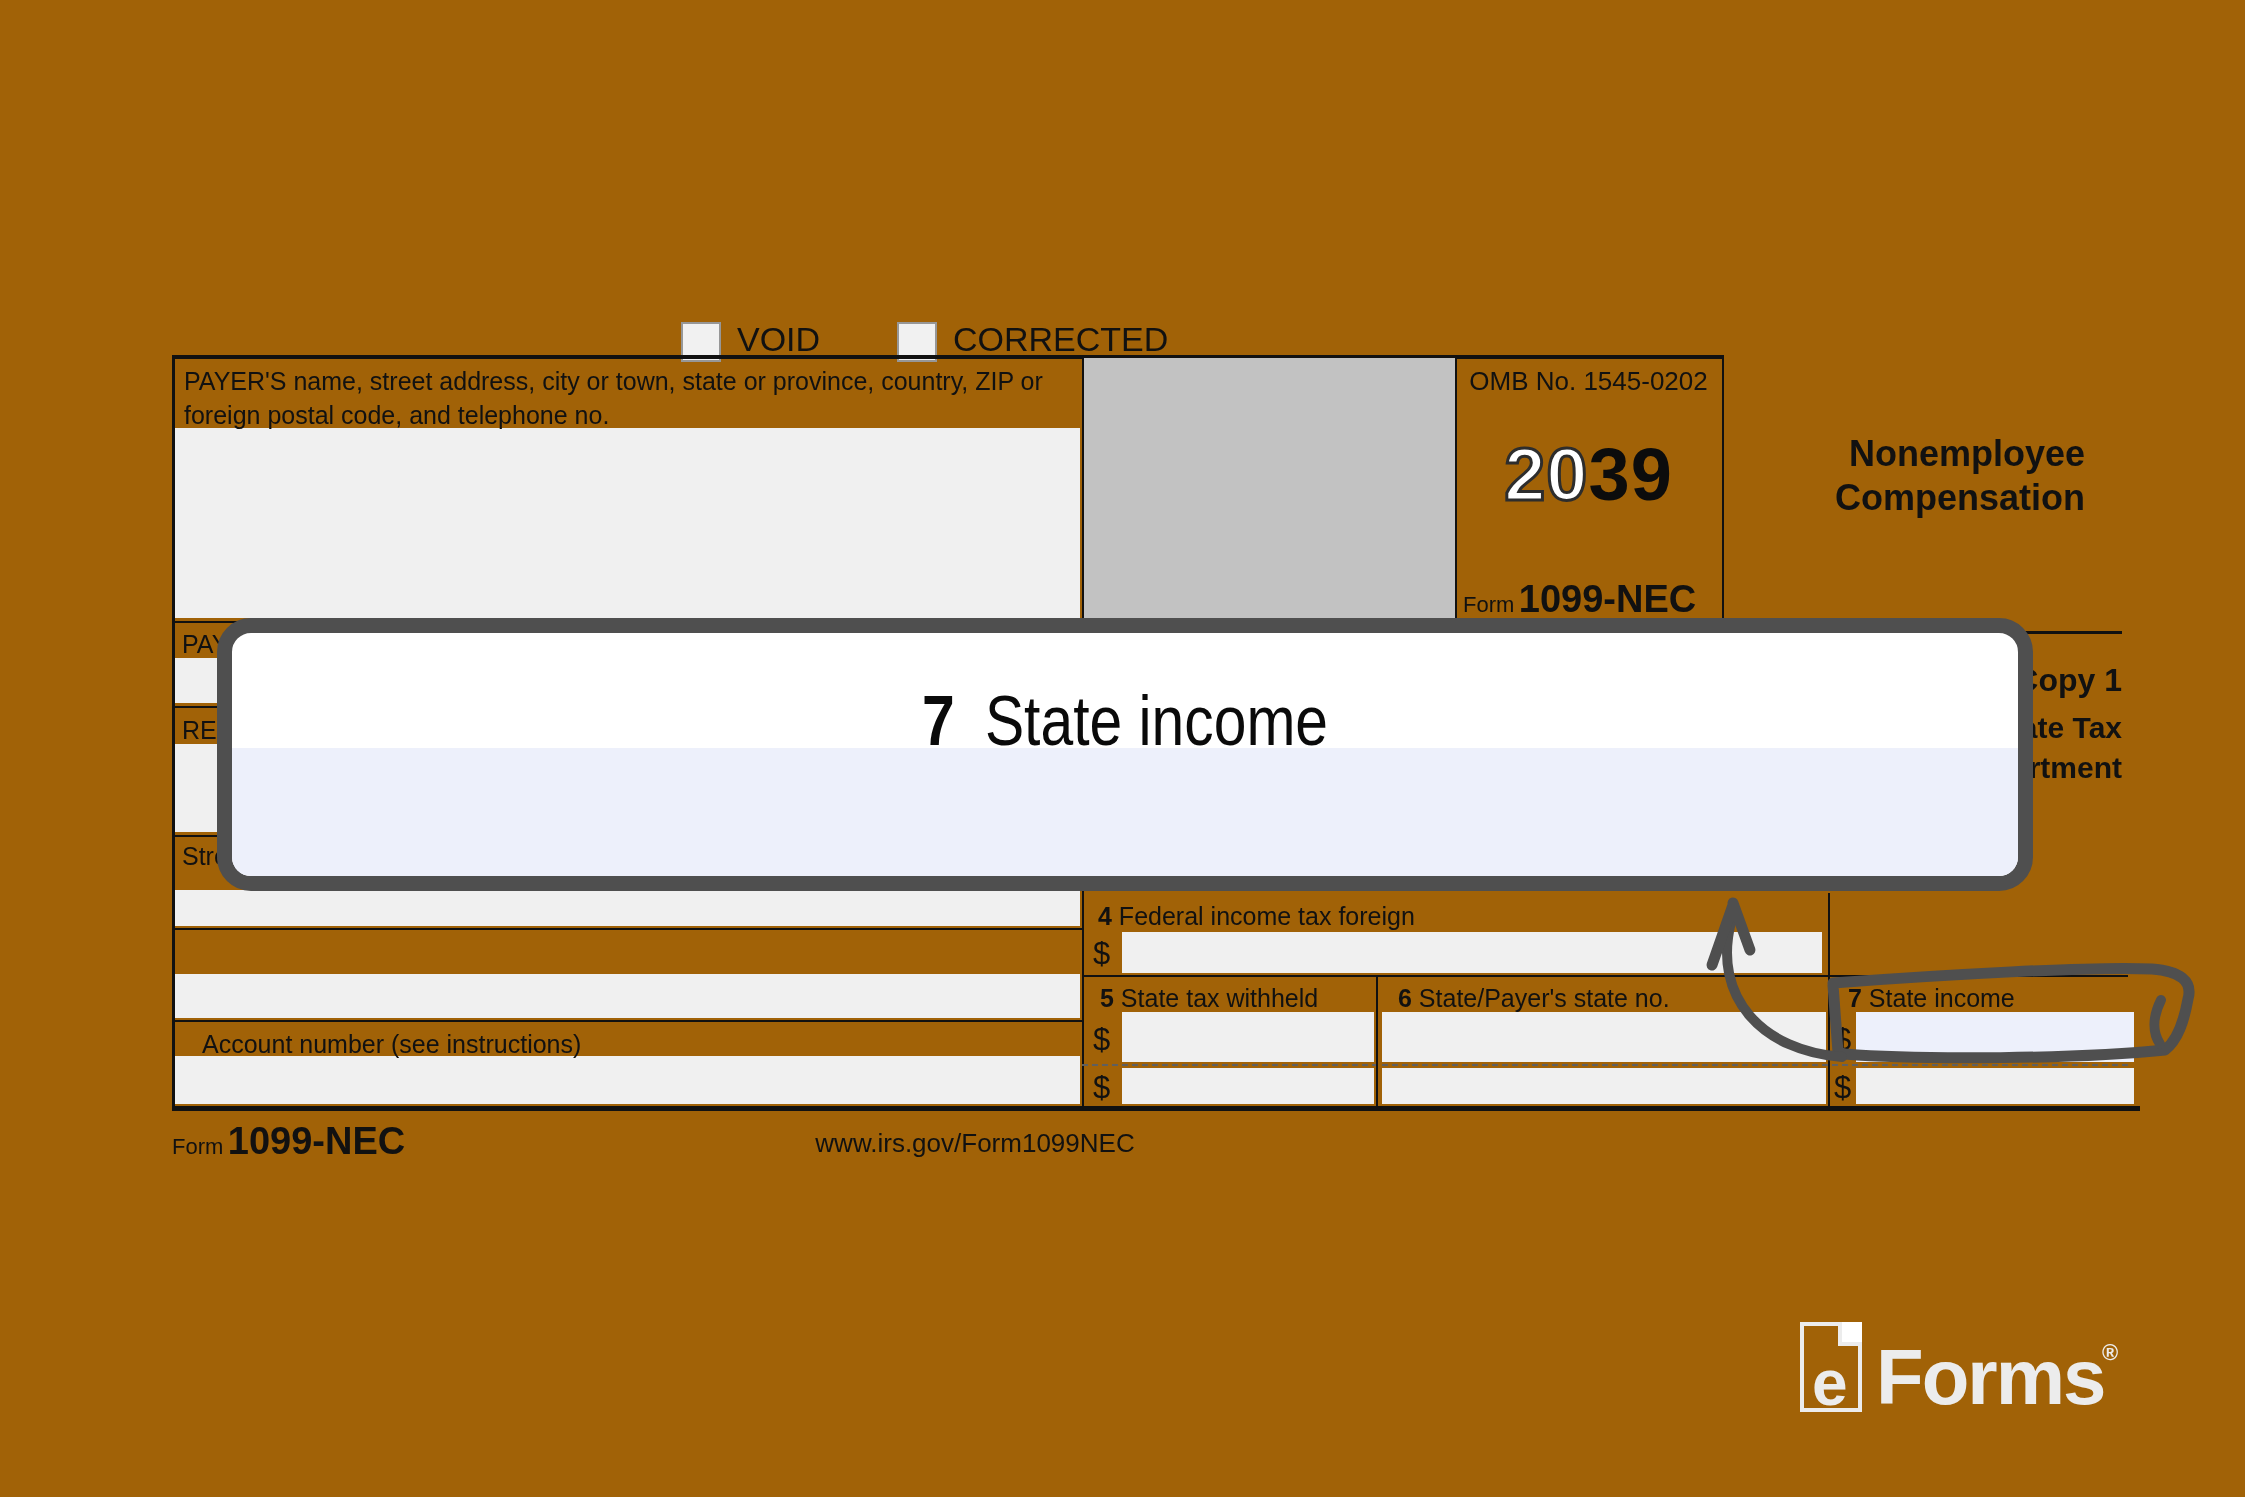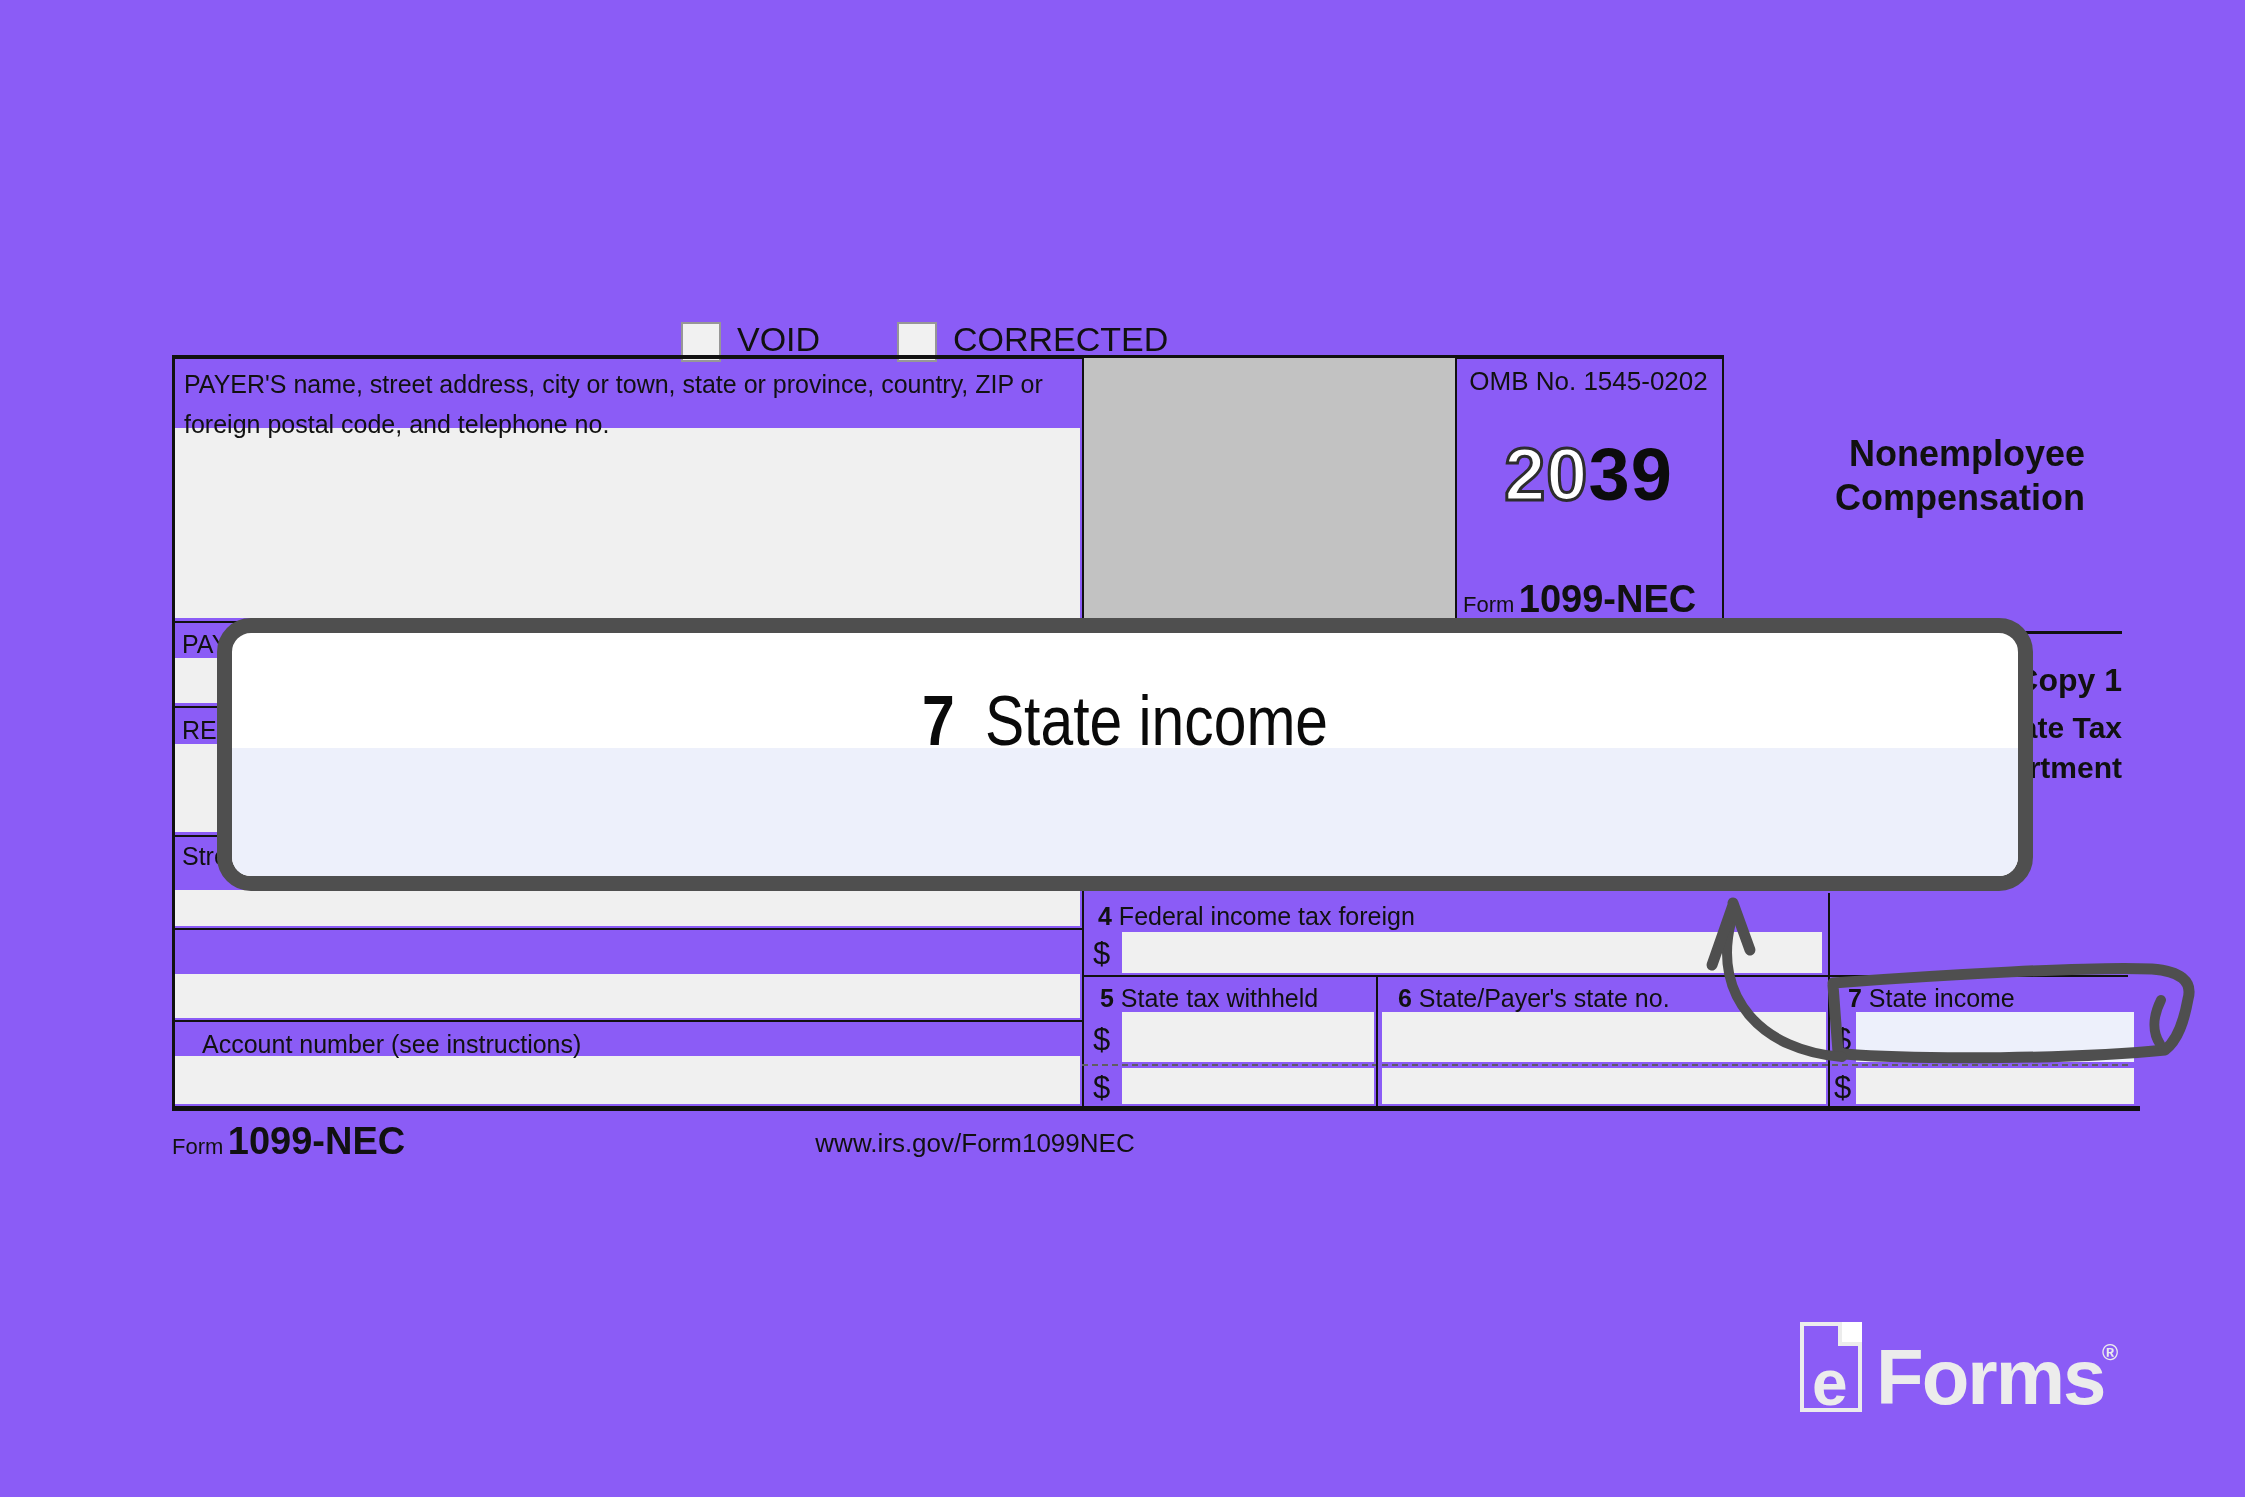--- a/index.html
+++ b/index.html
@@ -1,16 +1,16 @@
 <!DOCTYPE html>
 <html><head>
 <meta charset="utf-8">
 <style>
   html,body{margin:0;padding:0;background:#fff;}
-  #canvas{position:relative;width:2245px;height:1497px;background:#8b5cf6;overflow:hidden;
+  #canvas{position:relative;width:2245px;height:1497px;background:#a16207;overflow:hidden;
           font-family:"Liberation Sans","DejaVu Sans",sans-serif;color:#111;}
   .abs{position:absolute;}
   .lbl{font-size:25px;color:#111;white-space:nowrap;}
   .wrap{white-space:normal;}
   .shade{background:#f0f0f0;}
   .hline{background:#111;height:2px;}
   .vline{background:#111;width:2px;}
   .bnum{font-weight:bold;}
   .dollar{font-size:31px;color:#111;}
   .cb{width:36px;height:36px;background:#f1f1f1;border:2px solid #979797;}
@@ -81,21 +81,21 @@
   <div class="abs shade" style="left:175px;top:974px;width:905px;height:44px;"></div>
   <div class="abs shade" style="left:175px;top:1056px;width:905px;height:48px;"></div>
   <div class="abs shade" style="left:1122px;top:932px;width:700px;height:41px;"></div>
   <div class="abs shade" style="left:1122px;top:1012px;width:252px;height:50px;"></div>
   <div class="abs shade" style="left:1382px;top:1012px;width:444px;height:50px;"></div>
   <div class="abs lavender" style="left:1856px;top:1012px;width:278px;height:50px;"></div>
   <div class="abs shade" style="left:1122px;top:1068px;width:252px;height:36px;"></div>
   <div class="abs shade" style="left:1382px;top:1068px;width:444px;height:36px;"></div>
   <div class="abs shade" style="left:1856px;top:1068px;width:278px;height:36px;"></div>
 
-  <div class="abs lbl wrap" style="left:184px;top:364px;width:910px;line-height:40px;">PAYER'S name, street address, city or town, state or province, country, ZIP or foreign postal code, and telephone no.</div>
+  <div class="abs lbl wrap" style="left:184px;top:364px;width:910px;line-height:34px;">PAYER'S name, street address, city or town, state or province, country, ZIP or foreign postal code, and telephone no.</div>
   <div class="abs lbl" style="left:182px;top:630px;">PAYER'S TIN</div>
   <div class="abs lbl" style="left:182px;top:716px;">RECIPIENT'S name</div>
   <div class="abs lbl" style="left:182px;top:842px;">Street address (including apt. no.)</div>
   <div class="abs lbl" style="left:182px;top:1030px;margin-left:20px;">Account number (see instructions)</div>
 
   <div class="abs omb-small center" style="left:1455px;top:366px;width:267px;">OMB No. 1545-0202</div>
   <div class="abs yr" style="left:1455px;top:432px;width:267px;text-align:center;"><span class="yr-outline">20</span><span class="yr-solid">39</span></div>
   <div class="abs" style="left:1463px;top:578px;white-space:nowrap;"><span class="formword">Form</span> <span class="formnum">1099-NEC</span></div>
 
   <div class="abs title right" style="right:160px;top:432px;text-align:right;">

